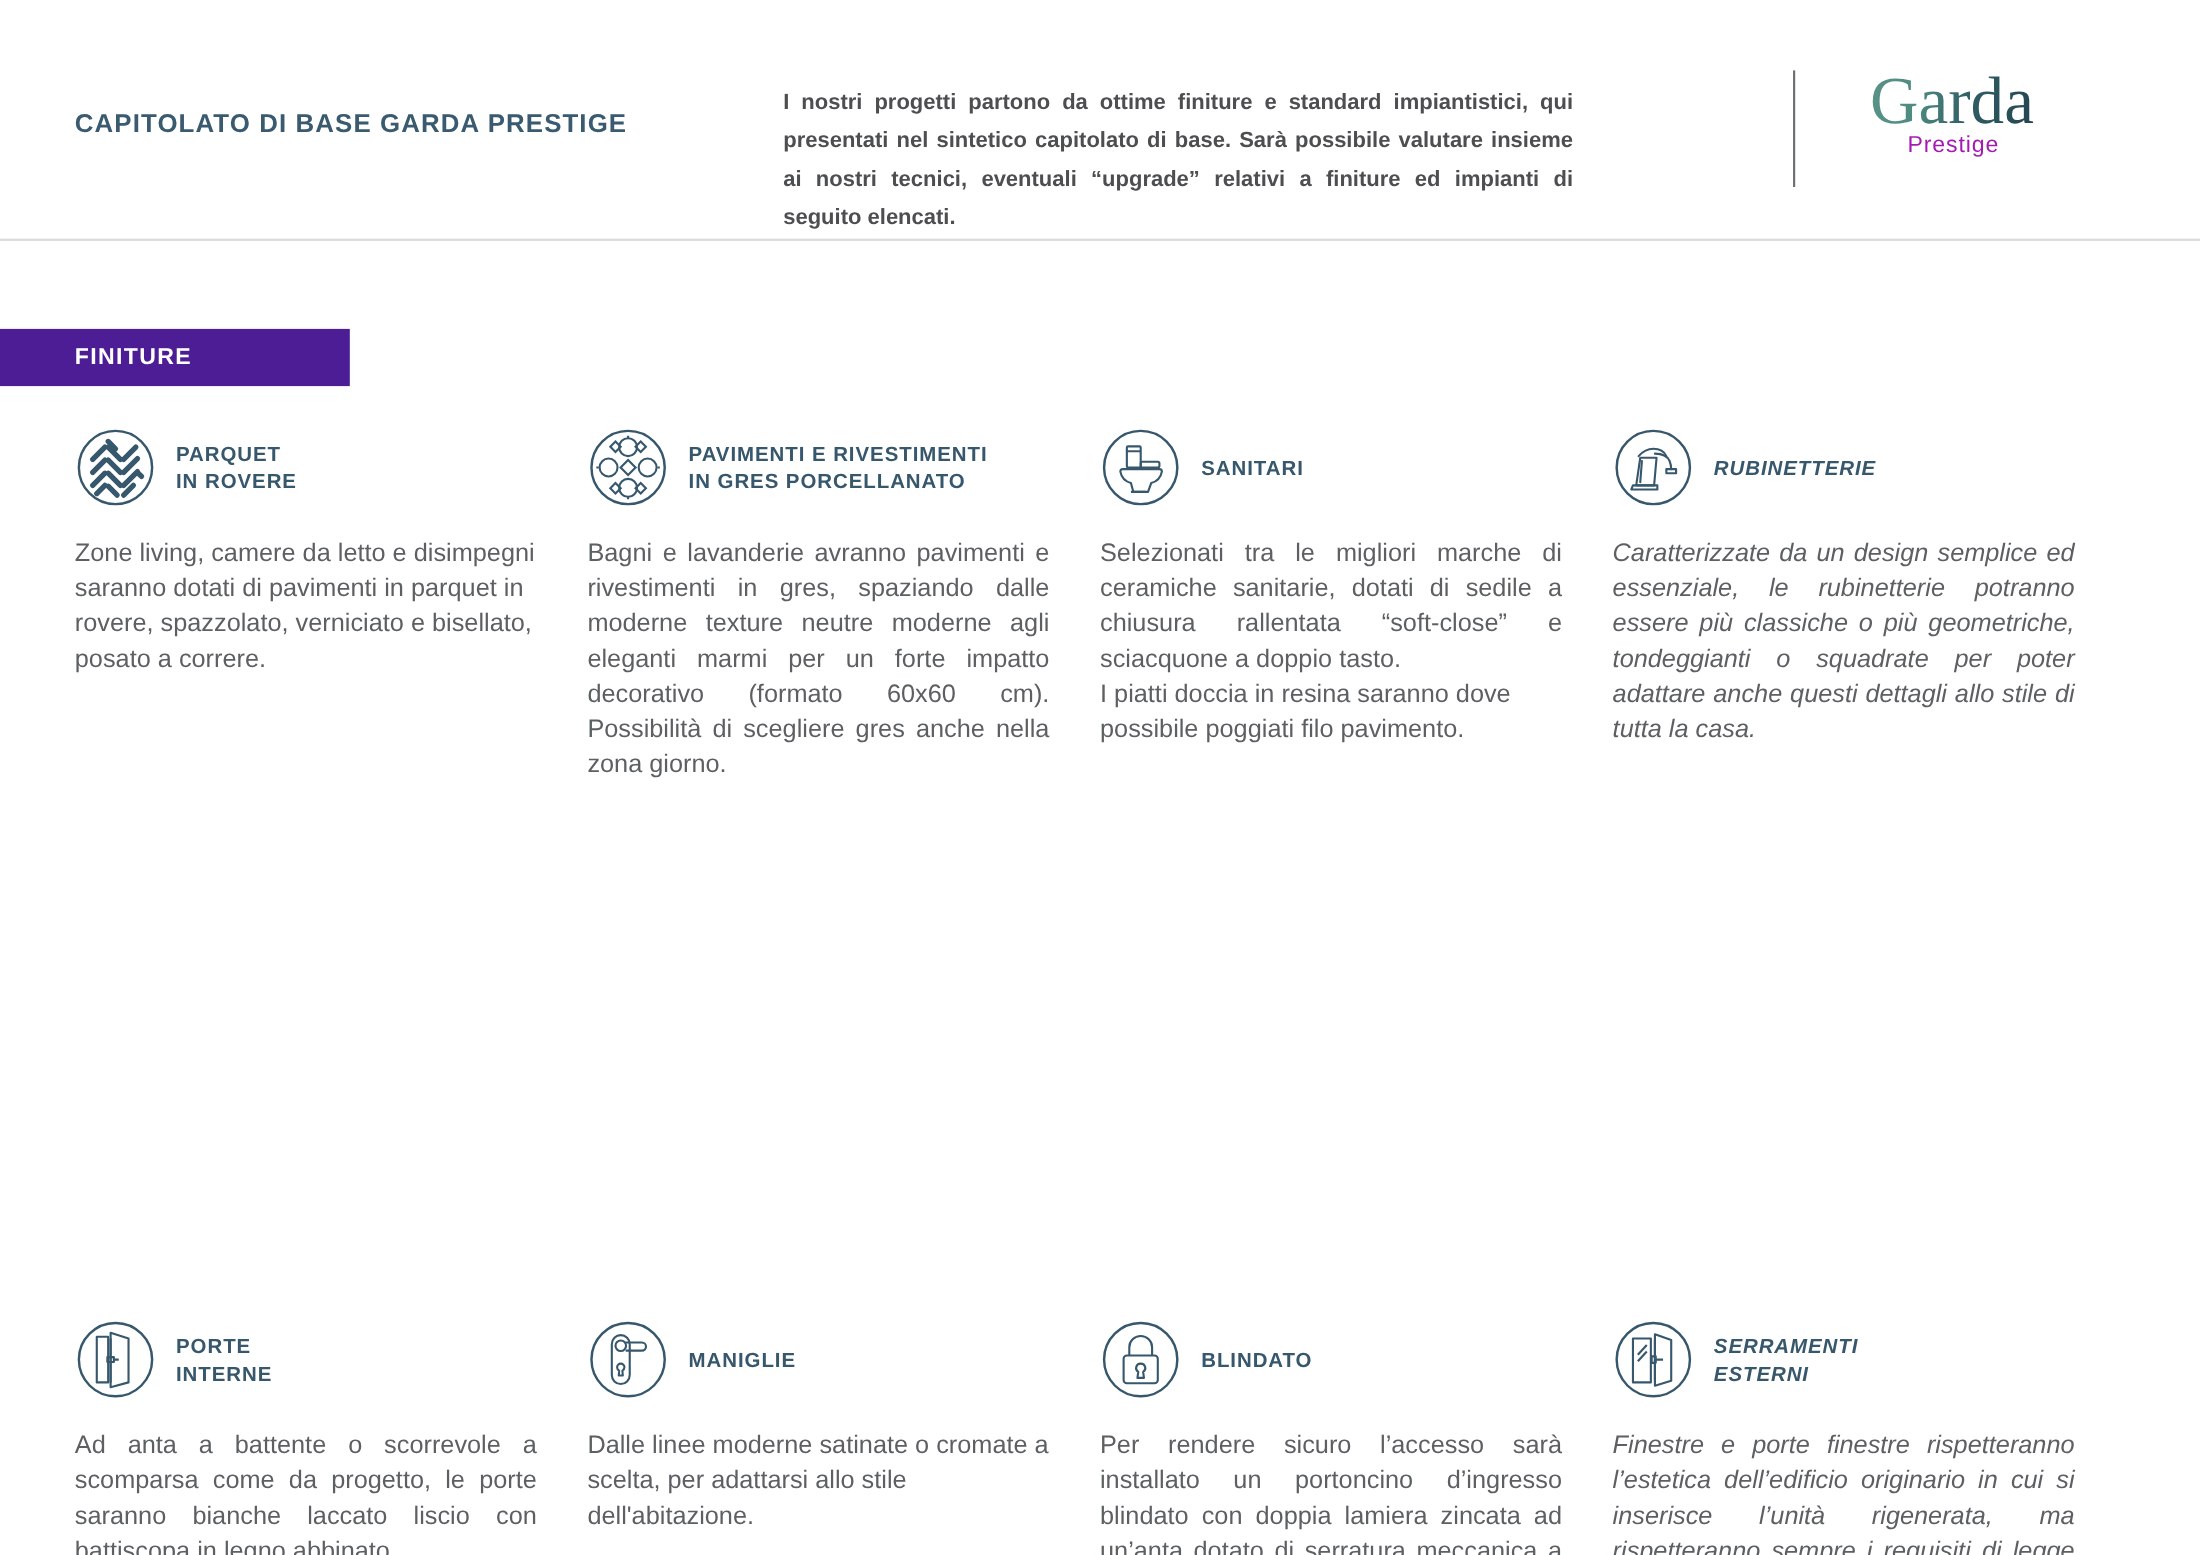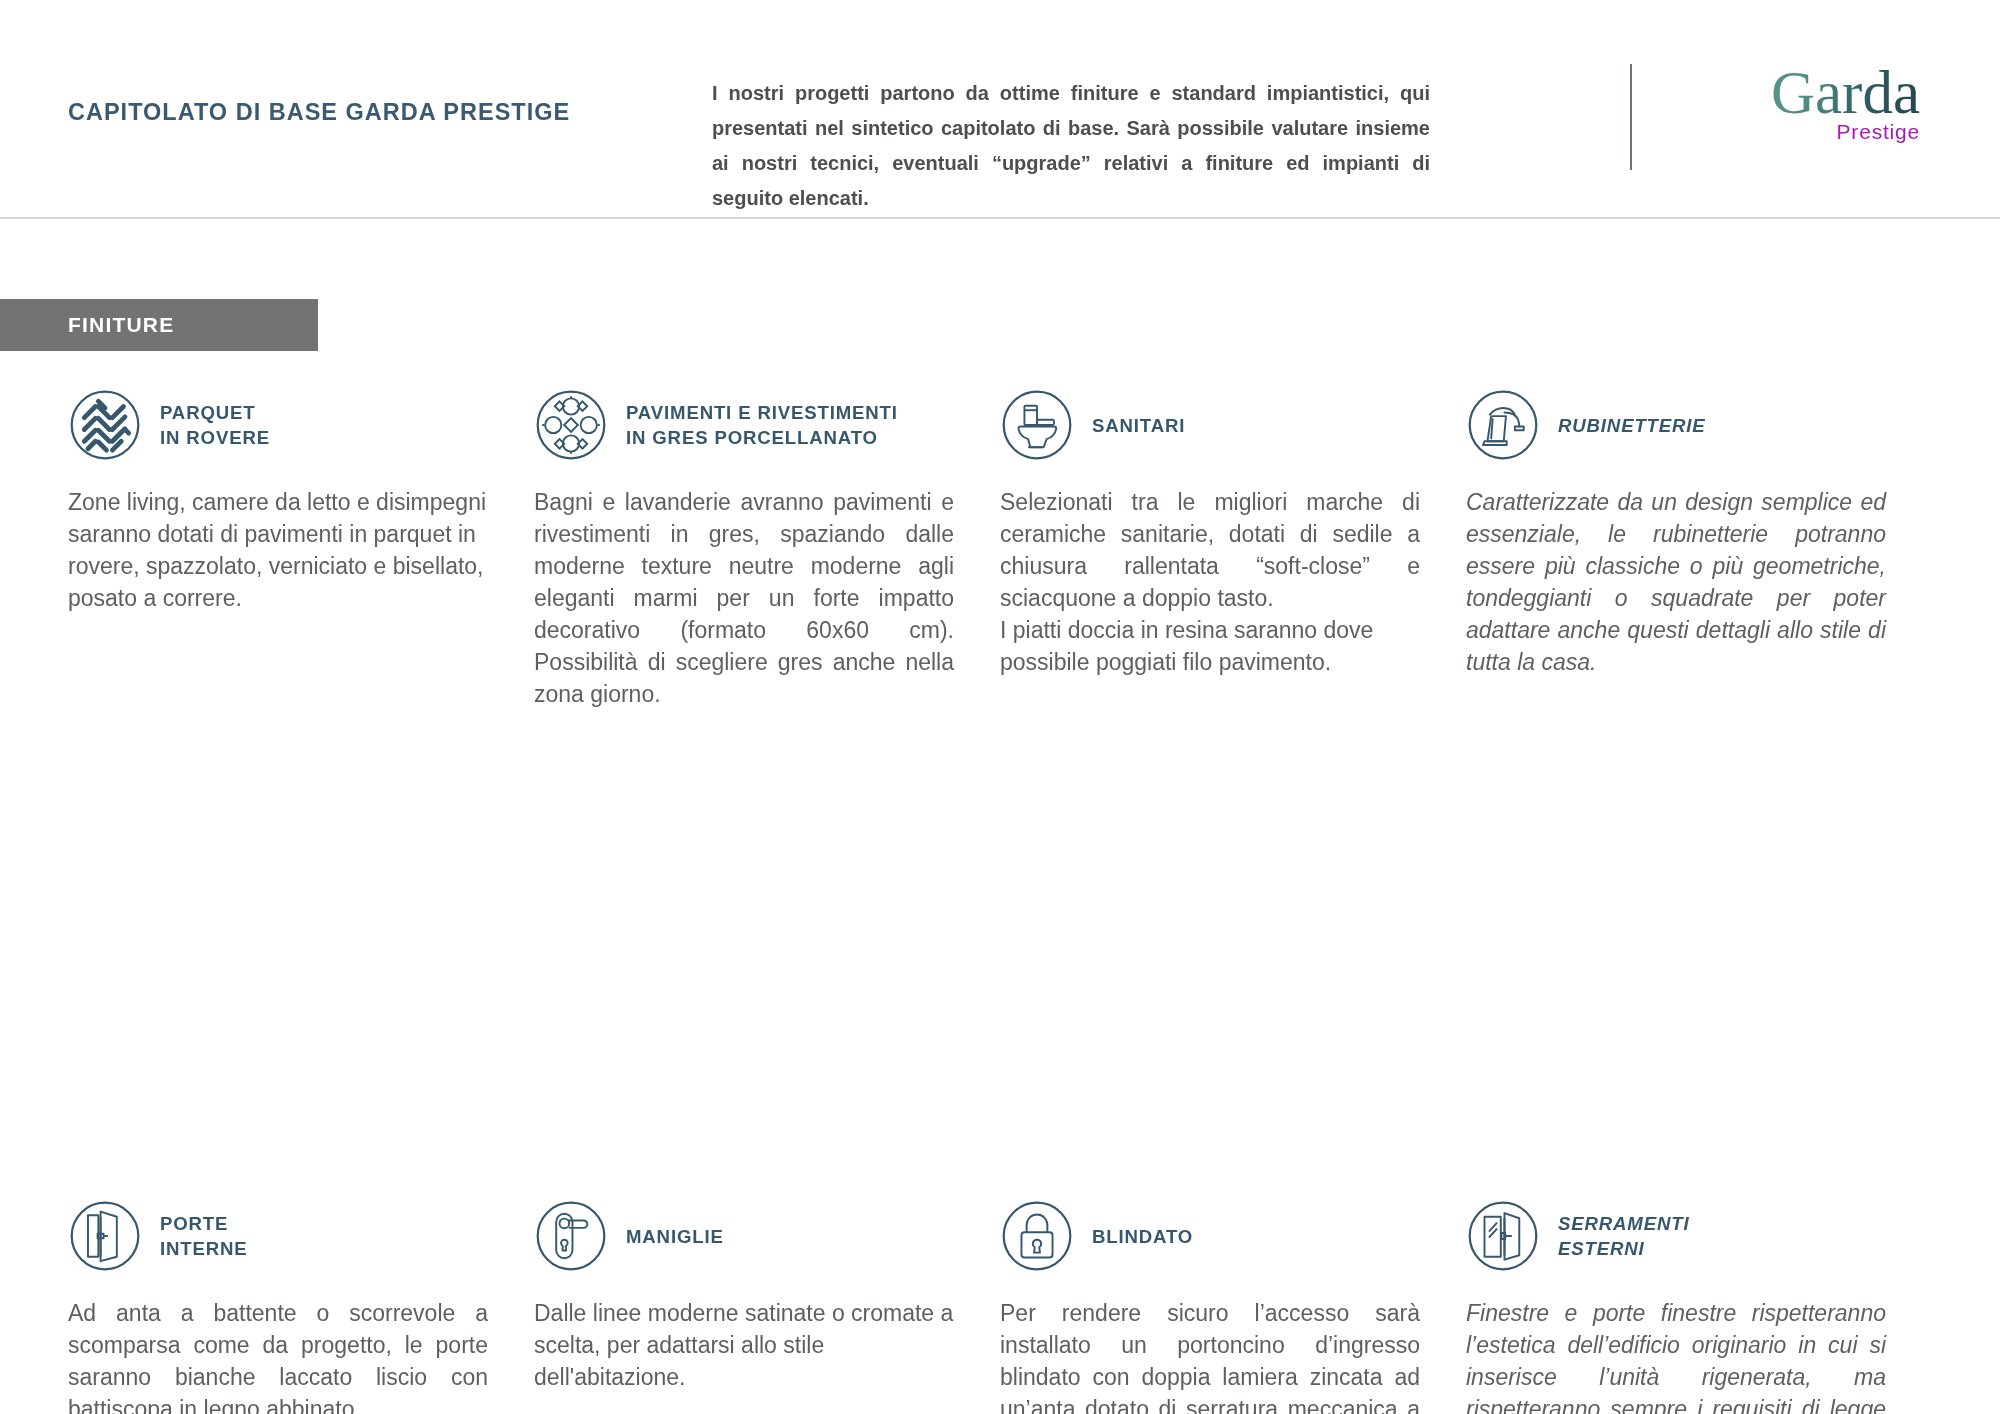--- a/index.html
+++ b/index.html
@@ -54,21 +54,21 @@
     top: 64px;
     width: 2px;
     height: 106px;
     background: #6e7175;
   }
   .logo {
     position: absolute;
     left: 1700px;
     top: 62px;
     width: 220px;
-    text-align: right;
+    text-align: left;
   }
   .logo-mark {
     font-family: "Liberation Serif", serif;
     font-size: 61px;
     line-height: 1.02;
     font-weight: normal;
     letter-spacing: 0px;
     background: linear-gradient(100deg, #5b9488 0%, #4d8a80 30%, #2f5c63 62%, #24454f 100%);
     -webkit-background-clip: text;
     background-clip: text;
@@ -84,21 +84,21 @@
     margin-left: 34px;
   }
 
   
   .section-banner {
     position: absolute;
     left: 0;
     top: 299px;
     width: 318px;
     height: 52px;
-    background: #737373;
+    background: #4c1d95;
     display: flex;
     align-items: center;
   }
   .section-banner-label {
     margin-left: 68px;
     color: #ffffff;
     font-size: 21px;
     font-weight: bold;
     letter-spacing: 1.2px;
   }

